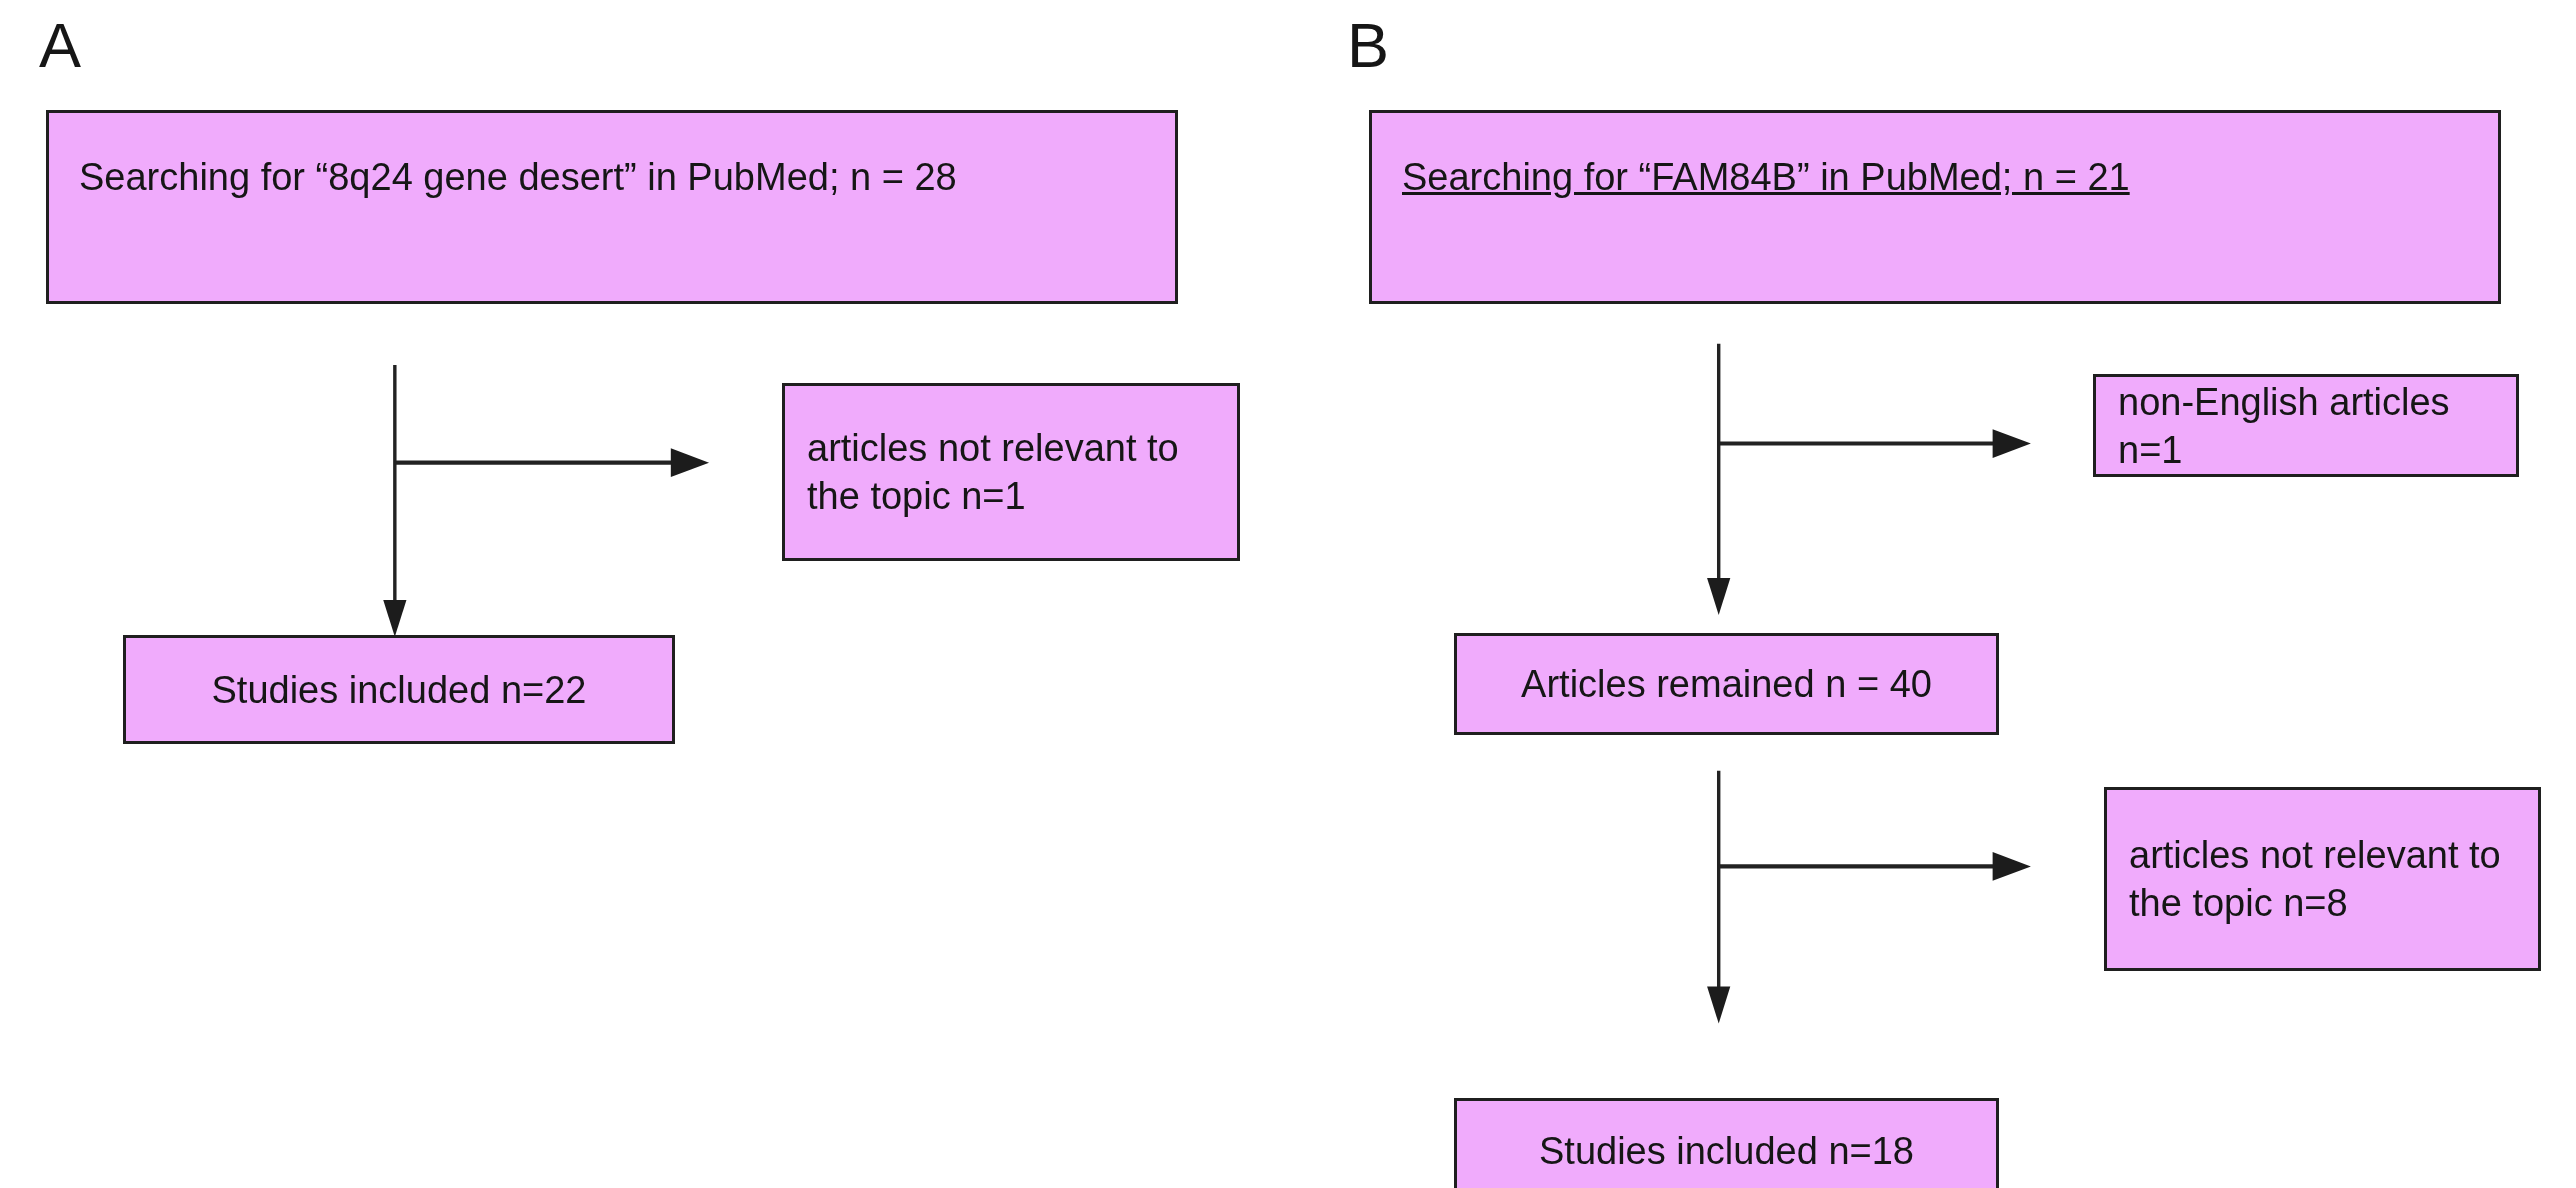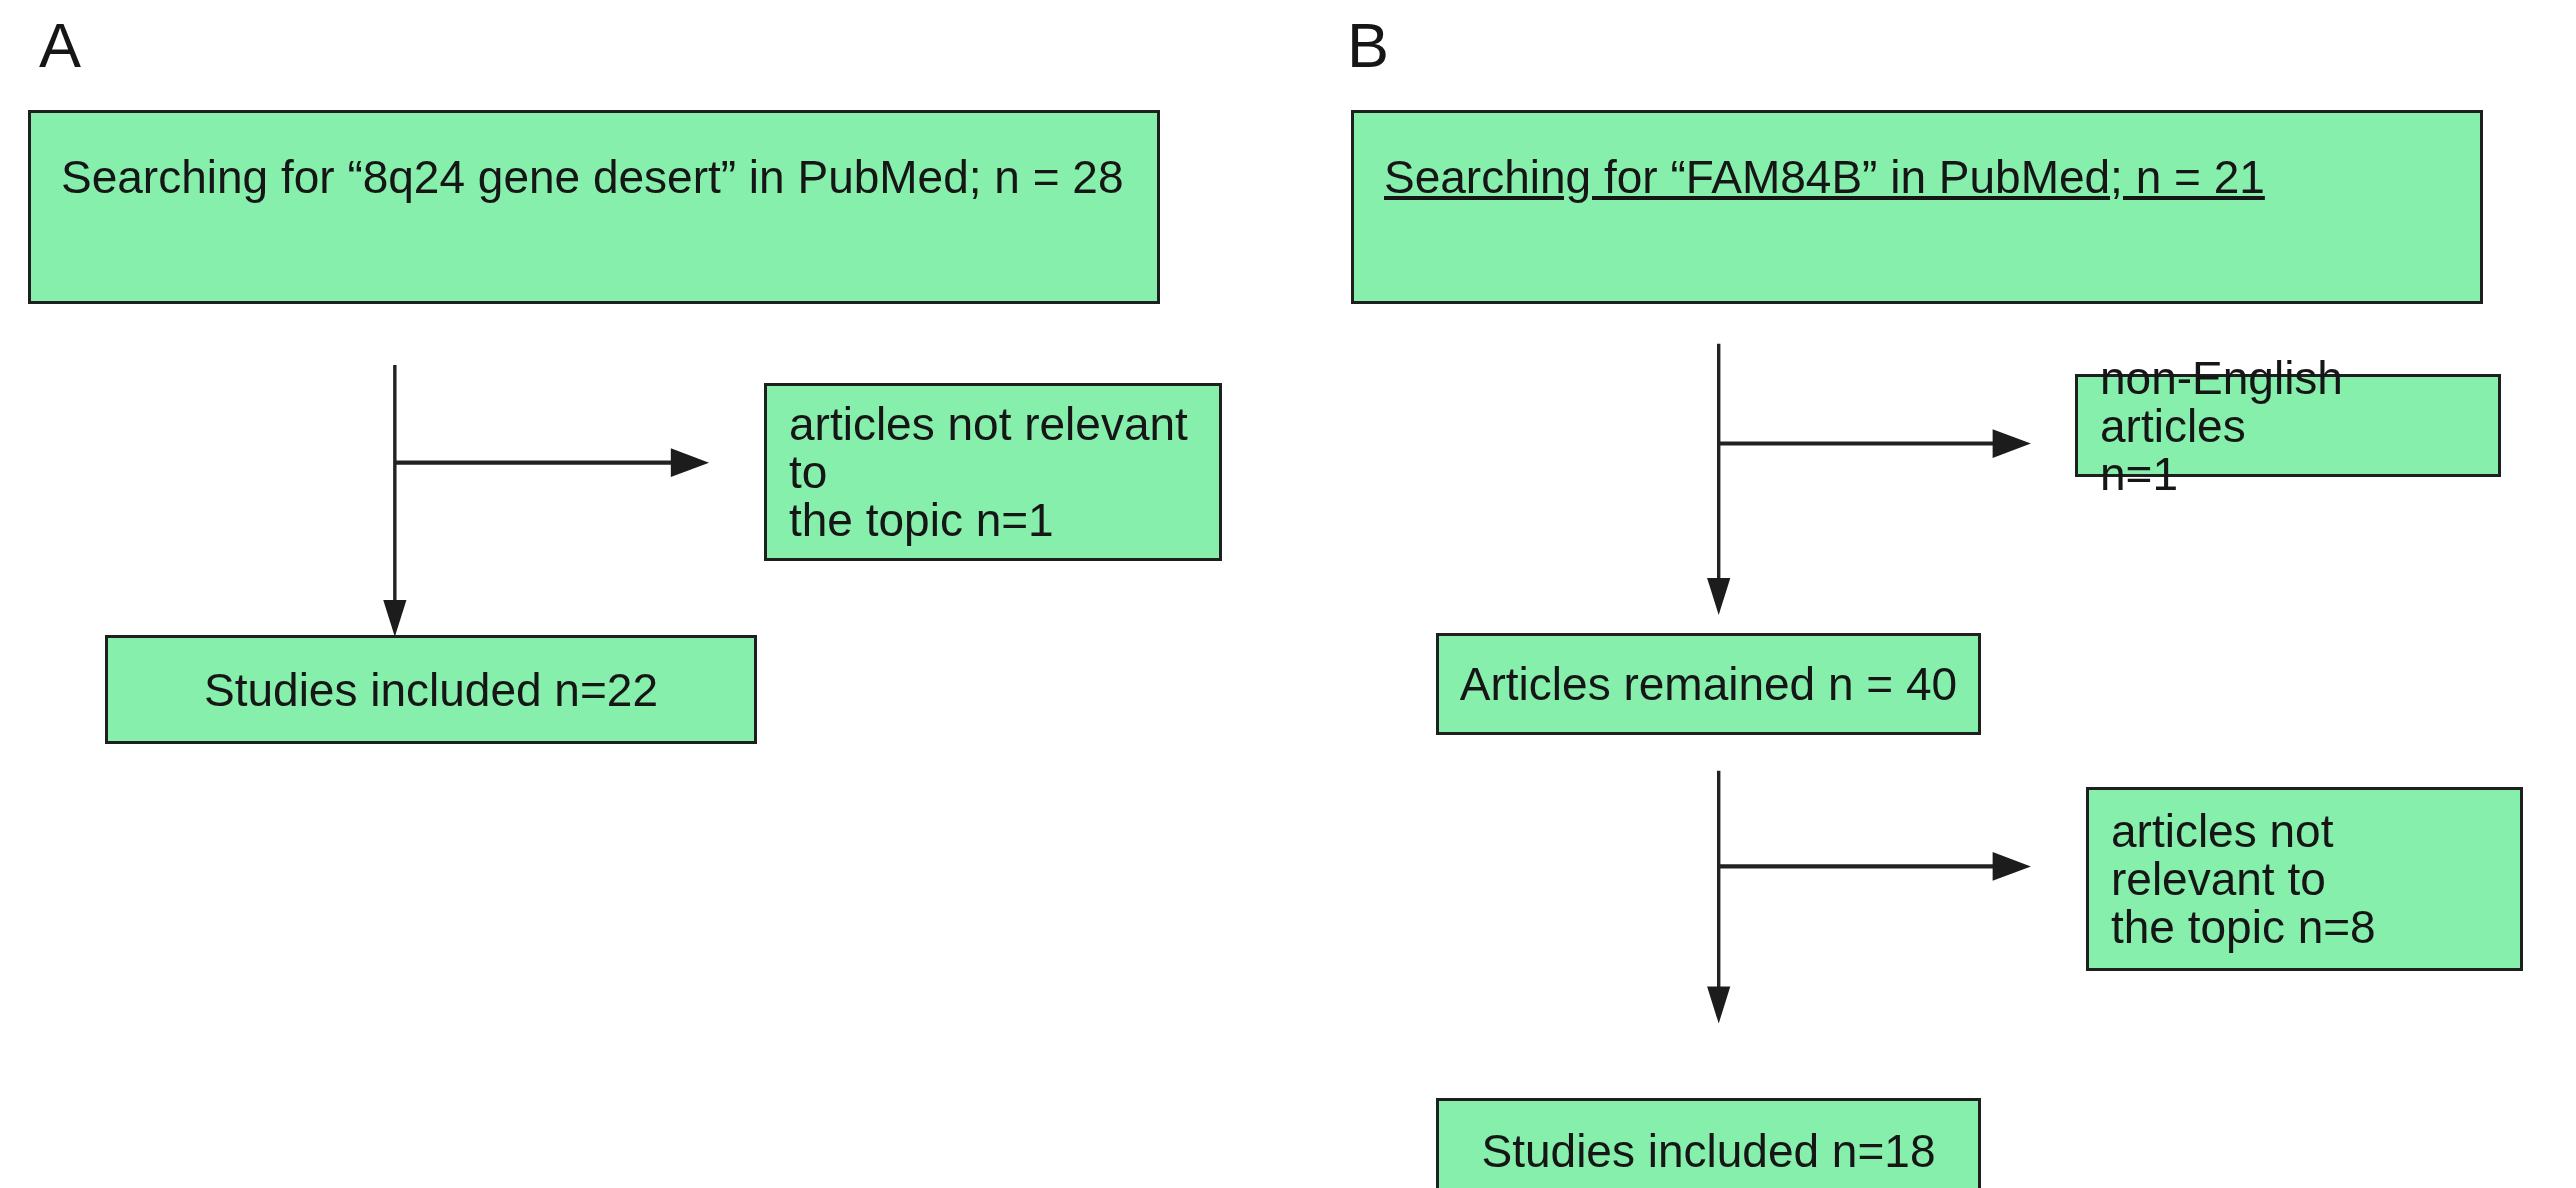--- a/index.html
+++ b/index.html
@@ -26,24 +26,25 @@
   .panel-label {
     position: absolute;
     font-size: 63px;
     line-height: 1;
     color: #161616;
   }
   .box {
     position: absolute;
     box-sizing: border-box;
     border: 3.4px solid #1f1f1f;
-    background: #86efac;
-    font-size: 46px;
+    background: #f0abfc;
+    font-size: 38px;
     line-height: 48px;
     color: #161616;
+    margin-left: 18px;
   }
   .box.top-left {
     padding: 40px 27px 0 30px;
   }
   .box.v-center-left {
     display: flex;
     flex-direction: column;
     justify-content: center;
     padding: 0 16.4px 0 22px;
   }
@@ -83,21 +84,21 @@
 
   <div class="box top-left" style="left:28px; top:110px; width:1132px; height:194px;">
     <span class="line-text">Searching for “8q24 gene desert” in PubMed; n = 28</span>
   </div>
 
   <div class="box v-center-left" style="left:764px; top:383px; width:458px; height:178px;">
     <span class="line-text">articles not relevant to</span>
     <span class="line-text">the topic n=1</span>
   </div>
 
-  <div class="box center" style="left:105px; top:635px; width:652px; height:109px;">
+  <div class="box center" style="left:105px; top:635px; width:552px; height:109px;">
     <span class="line-text">Studies included n=22</span>
   </div>
 
   <div class="panel-label" style="left:1347px; top:13.7px;">B</div>
 
   <div class="box top-left" style="left:1351px; top:110px; width:1132px; height:194px;text-decoration:underline;">
     <span class="line-text">Searching for “FAM84B” in PubMed; n = 21</span>
   </div>
 
   <div class="box v-center-left" style="left:2075px; top:374px; width:426px; height:103px;">

